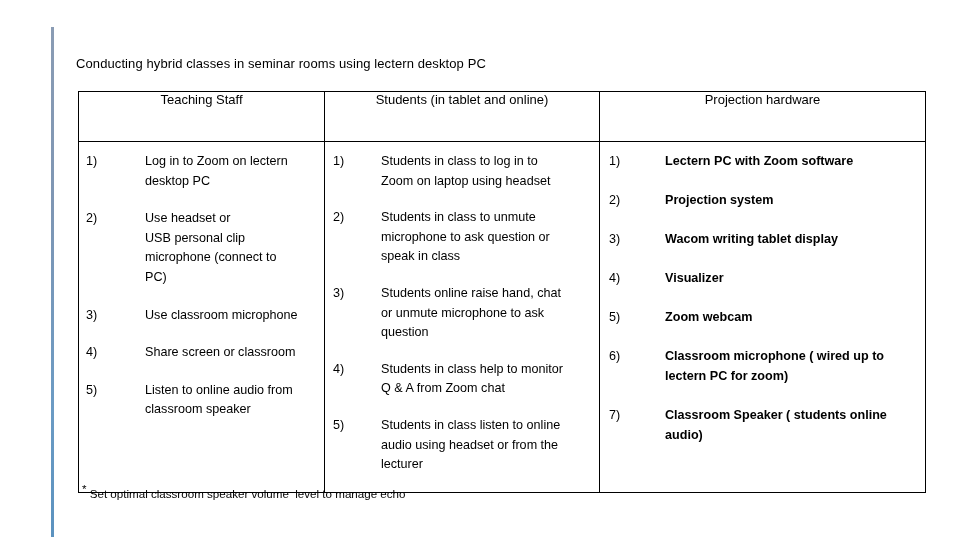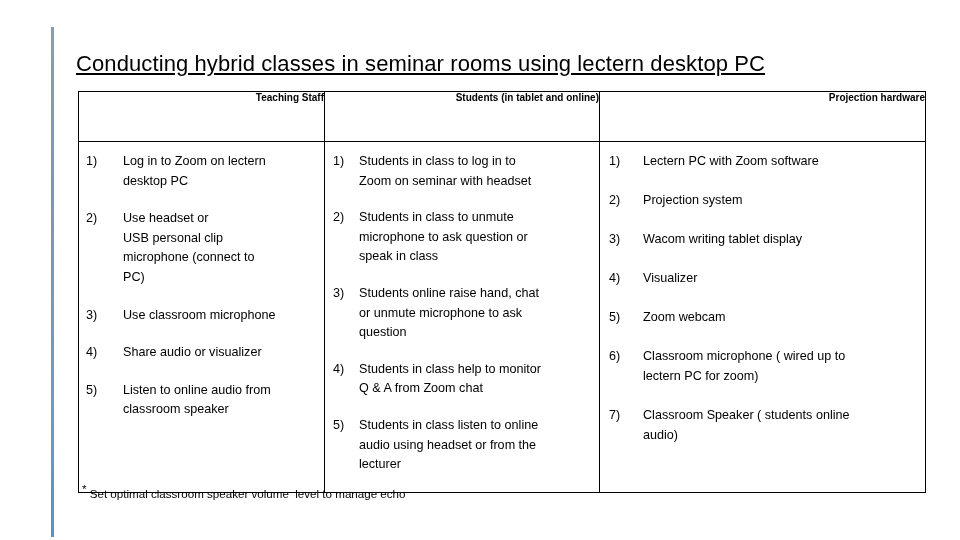--- a/index.html
+++ b/index.html
@@ -23,25 +23,24 @@
     top: 27px;
     width: 3px;
     height: 510px;
     background: linear-gradient(to bottom, #8a9cb4 0%, #7e96b4 35%, #6b9bc4 75%, #5b92bf 100%);
   }
 
   #slide-title {
     position: absolute;
     left: 76px;
     top: 52px;
-    font-size: 22px;
+    font-size: 13px;
     line-height: 24px;
     white-space: nowrap;
     letter-spacing: 0.1px;
-    text-decoration: underline;
   }
 
   
   #hybrid-table {
     position: absolute;
     left: 78px;
     top: 91px;
     width: 847px;
     border-collapse: collapse;
     table-layout: fixed;
@@ -50,23 +49,23 @@
     border: 1.4px solid #000000;
     vertical-align: top;
     padding: 0;
   }
   .col-1 { width: 246px; }
   .col-2 { width: 275px; }
   .col-3 { width: 326px; }
 
   thead th {
     height: 49px;
-    font-size: 10px;
-    font-weight: bold;
-    text-align: right;
+    font-size: 13px;
+    font-weight: normal;
+    text-align: center;
     vertical-align: top;
     padding-top: 8px;
   }
 
   tbody td {
     height: 344px;
   }
 
   .cell-inner {
     padding-top: 10px;
@@ -77,33 +76,34 @@
     font-size: 12.6px;
     line-height: 19.6px;
   }
   .marker {
     flex: 0 0 auto;
     text-align: left;
   }
   .item-text {
     flex: 1 1 auto;
     white-space: pre-line;
+    margin-left: 22px;
   }
 
   
   .c1 .item { margin-bottom: 18px; }
   .c1 .marker { width: 37px; margin-left: 7px; }
 
   .c2 .item { margin-bottom: 17px; }
   .c2 .marker { width: 26px; margin-left: 8px; }
   .c2 .item-text { padding-right: 6px; }
 
   .c3 .item { margin-bottom: 19.5px; }
   .c3 .marker { width: 34px; margin-left: 9px; }
-  .c3 .item-text { padding-right: 8px; }
+  .c3 .item-text { padding-right: 8px; font-weight: bold; }
 
   #footnote {
     position: absolute;
     left: 82px;
     top: 486px;
     font-size: 11.6px;
     line-height: 15px;
     white-space: pre;
   }
   #footnote .star {
@@ -147,35 +147,35 @@
 USB personal clip
 microphone (connect to
 PC)</span>
             </div>
             <div class="item">
               <span class="marker">3)</span>
               <span class="item-text">Use classroom microphone</span>
             </div>
             <div class="item">
               <span class="marker">4)</span>
-              <span class="item-text">Share audio or visualizer</span>
+              <span class="item-text">Share screen or classroom</span>
             </div>
             <div class="item">
               <span class="marker">5)</span>
               <span class="item-text">Listen to online audio from
 classroom speaker</span>
             </div>
           </div>
       </td>
       <td>
         <div class="cell-inner c2" id="col-1-list">
             <div class="item">
               <span class="marker">1)</span>
               <span class="item-text">Students in class to log in to
-Zoom  on seminar with headset</span>
+Zoom  on laptop using headset</span>
             </div>
             <div class="item">
               <span class="marker">2)</span>
               <span class="item-text">Students in class to unmute
 microphone to ask question or
 speak in class</span>
             </div>
             <div class="item">
               <span class="marker">3)</span>
               <span class="item-text">Students online raise hand, chat

